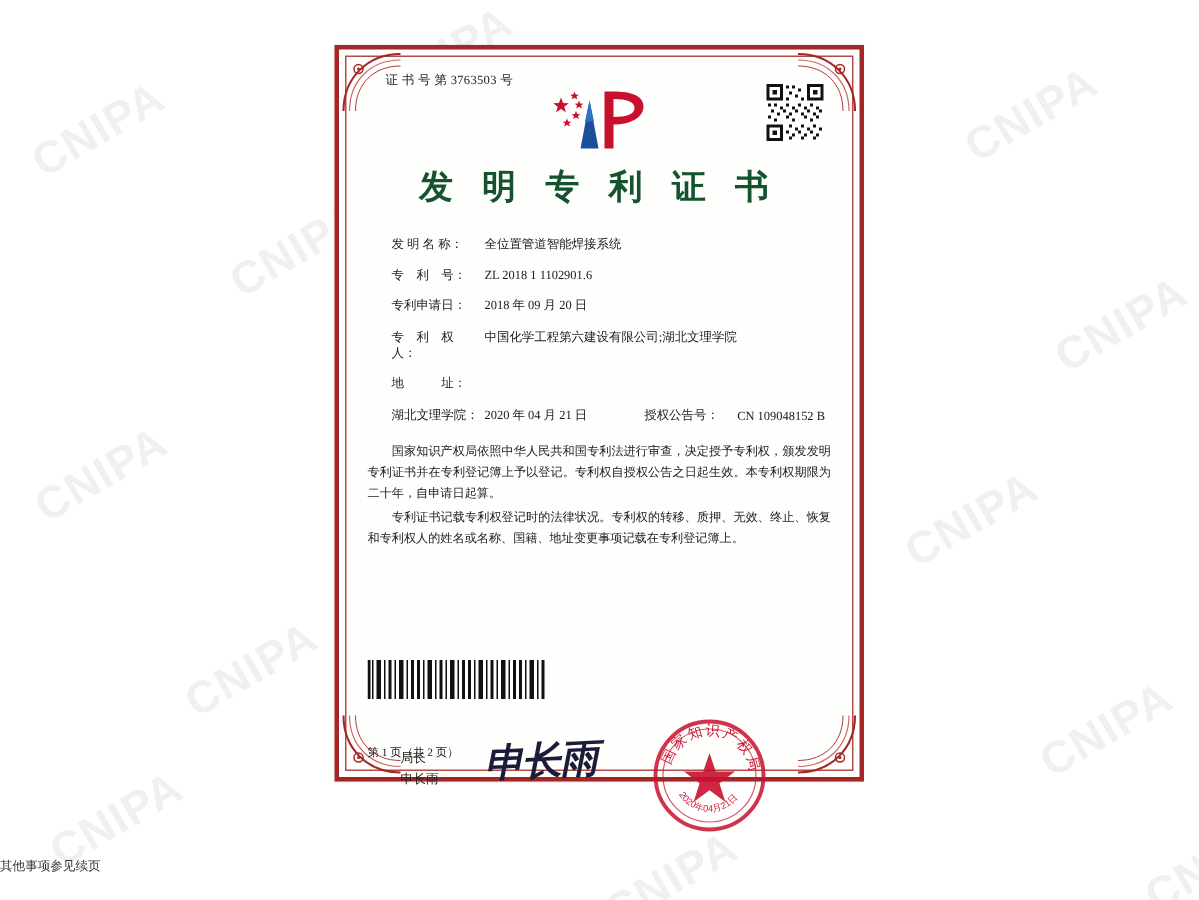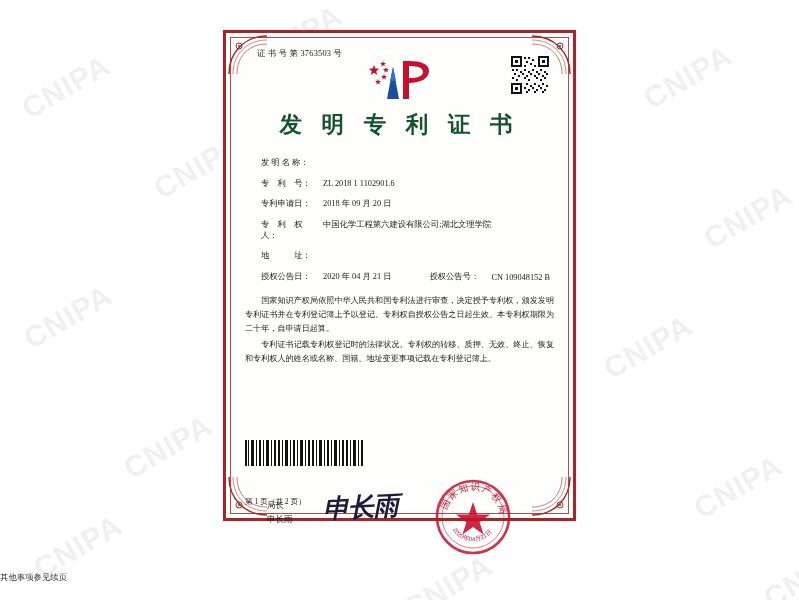--- a/index.html
+++ b/index.html
@@ -318,20 +318,21 @@
         </svg>
       </div>
     </div>
 
     <div class="title">发 明 专 利 证 书</div>
 
     <div class="fields">
 
       <div class="frow">
         <div class="flabel">发 明 名 称：</div>
+        <div class="fval">全位置管道智能焊接系统</div>
       </div>
 
 
       <div class="frow">
         <div class="flabel">专　利　号：</div>
         <div class="fval">ZL 2018 1 1102901.6</div>
       </div>
 
       <div class="frow">
         <div class="flabel">专利申请日：</div>
@@ -342,21 +343,21 @@
         <div class="flabel">专　利　权　人：</div>
         <div class="fval">中国化学工程第六建设有限公司;湖北文理学院</div>
       </div>
 
       <div class="frow">
         <div class="flabel">地　　　址：</div>
       </div>
 
       <div class="frow2">
         <div class="seg">
-          <div class="flabel">授权公告日：</div>
+          <div class="flabel">湖北文理学院：</div>
           <div>2020 年 04 月 21 日</div>
         </div>
         <div class="seg second">
           <div class="flabel">授权公告号：</div>
           <div>CN 109048152 B</div>
         </div>
       </div>
     </div>
 
     <div class="paras">

